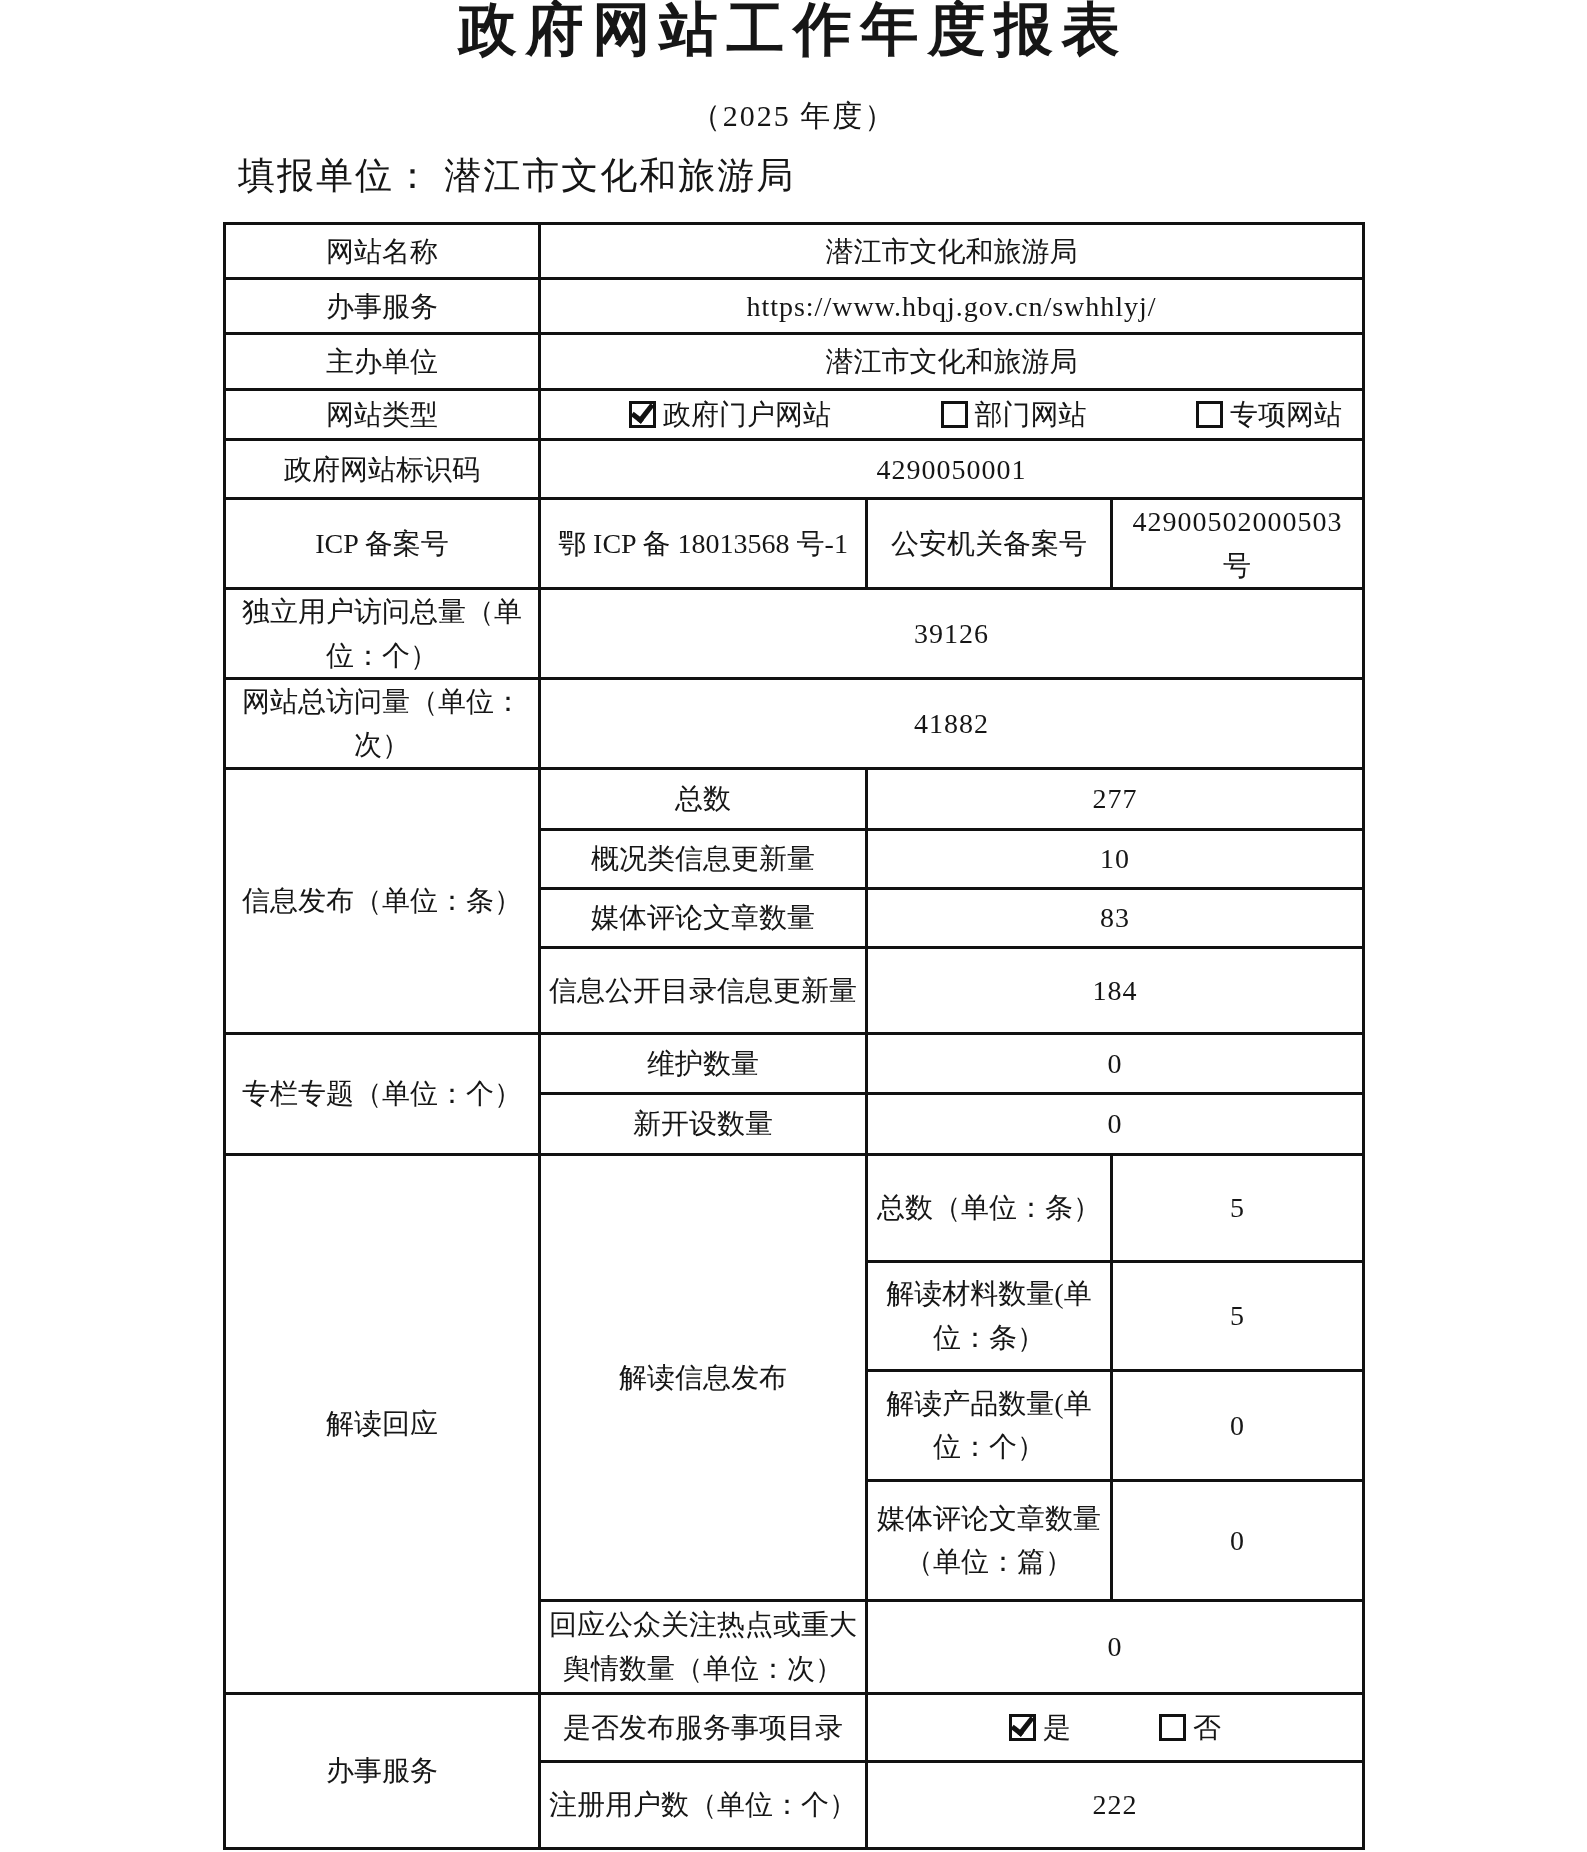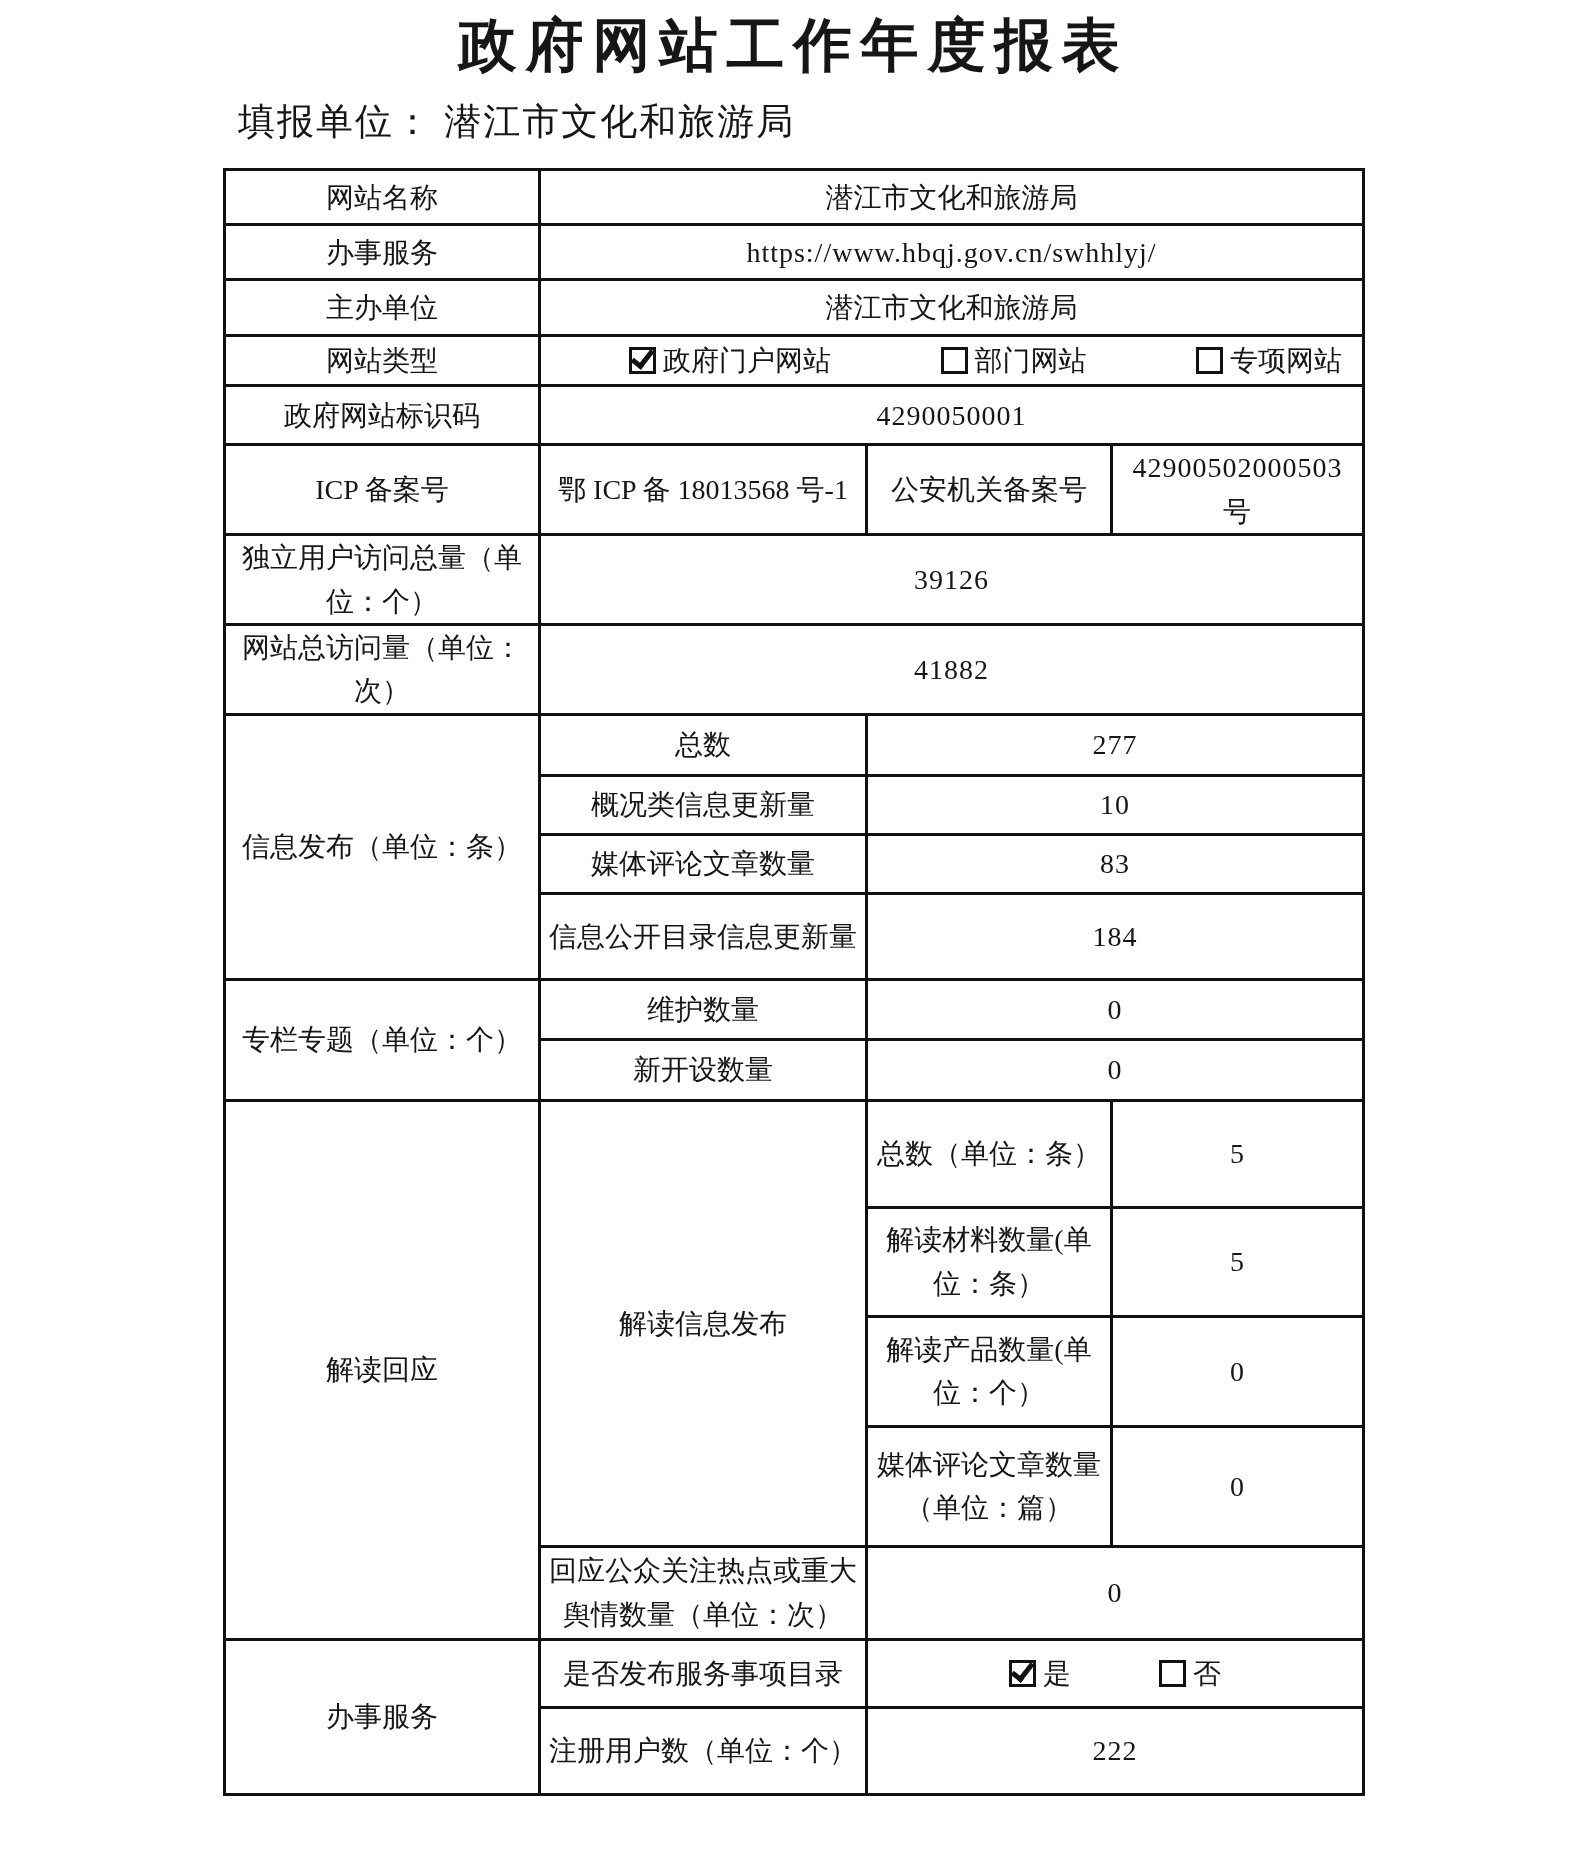--- a/index.html
+++ b/index.html
@@ -10,21 +10,20 @@
     font-family: "Liberation Serif", "DejaVu Serif", serif;
   }
   .page {
     position: relative;
     width: 1587px;
     height: 1852px;
     background: #ffffff;
     overflow: hidden;
   }
   .title {
-    padding-top: 16px;
     text-align: center;
     font-size: 58px;
     font-weight: bold;
     letter-spacing: 9px;
     line-height: 1.05;
     white-space: nowrap;
   }
   .subtitle {
     margin-top: 40px;
     text-align: center;
@@ -97,20 +96,21 @@
     justify-content: center;
     gap: 88px;
   }
 </style>
 </head>
 <body>
 
 <div class="page">
 
   <div class="title">政府网站工作年度报表</div>
+  <div class="subtitle">（2025 年度）</div>
   <div class="unit-line">填报单位： 潜江市文化和旅游局</div>
 
   <table class="report">
     <colgroup>
       <col style="width:315px">
       <col style="width:327px">
       <col style="width:245px">
       <col style="width:252px">
     </colgroup>
 

